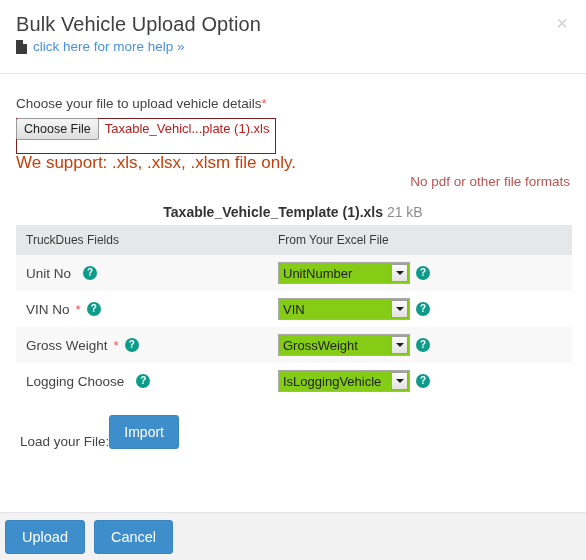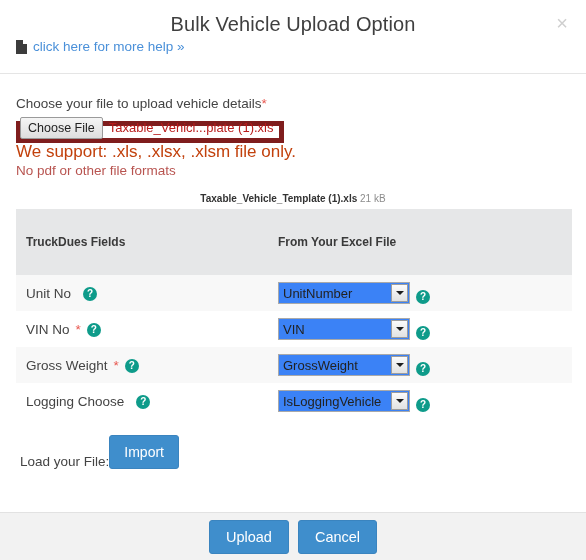--- a/index.html
+++ b/index.html
@@ -32,21 +32,20 @@
     height: 74px;
     box-sizing: border-box;
   }
   .modal-title {
     font-size: 20px;
     font-weight: 400;
     color: #3f3f3f;
     line-height: 24px;
     margin: 0 0 2px 0;
     letter-spacing: 0.1px;
-    text-align: center;
   }
   .help-line {
     display: flex;
     align-items: center;
     gap: 6px;
     margin-top: 3px;
   }
   .doc-icon {
     display: inline-block;
     width: 11px;
@@ -96,24 +95,24 @@
     color: #444444;
     margin-bottom: 7px;
   }
   .req-star {
     color: #e8554d;
   }
 
   
   .file-input {
     display: inline-flex;
-    align-items: flex-end;
-    border: 5px solid #7f1d1d;
+    align-items: flex-start;
+    border: 1px solid #7f1d1d;
     background: #ffffff;
-    height: 22px;
+    height: 36px;
     box-sizing: border-box;
     max-width: 292px;
   }
   .choose-file-btn {
     background: linear-gradient(#f5f5f5, #dedede);
     border: 1px solid #9a9a9a;
     border-radius: 2px;
     margin: -1px 0 -1px -1px;
     padding: 0 7px;
     font-size: 12.5px;
@@ -135,72 +134,73 @@
   .support-note {
     font-size: 17px;
     color: #c2410c;
     line-height: 18px;
   }
   .support-warn {
     font-size: 13.5px;
     color: #b85450;
     line-height: 18px;
     margin-top: 1px;
+    text-align: right;
   }
 
   
   .file-caption {
     text-align: center;
     margin-top: 13px;
     margin-bottom: 5px;
-    font-size: 10px;
+    font-size: 14px;
     color: #333333;
   }
   .file-caption .fname {
     font-weight: bold;
   }
   .file-caption .fsize {
     color: #8c8c8c;
     font-weight: normal;
   }
 
   
   .map-table {
     width: 556px;
     border-collapse: collapse;
     table-layout: fixed;
   }
   .map-table th {
     background: #e6e7e8;
     text-align: left;
     font-size: 12px;
-    font-weight: bold;
+    font-weight: normal;
     color: #3a3a3a;
-    padding: 26px 10px;
+    padding: 8px 10px;
     border: none;
   }
   .map-table td {
     padding: 7px 10px;
     font-size: 13.5px;
     color: #444444;
     border: none;
     vertical-align: middle;
   }
   .map-table tr.odd td {
     background: #f8f8f8;
   }
   .map-table tr.even td {
     background: #ffffff;
   }
   .col-left { width: 252px; }
   .col-right { width: 304px; }
 
   .cell-inner {
     display: flex;
-    align-items: flex-end;
+    align-items: center;
     gap: 6px;
   }
   .field-name {
     white-space: nowrap;
   }
 
   
   .help-badge {
     display: inline-flex;
     align-items: center;
@@ -219,21 +219,21 @@
   }
 
   
   .excel-select {
     appearance: none;
     -webkit-appearance: none;
     width: 132px;
     height: 22px;
     box-sizing: border-box;
     border: 1px solid #a9a9a9;
-    background: #3b82f6;
+    background: #84cc16;
     font-size: 13px;
     font-family: "Liberation Sans", sans-serif;
     color: #222222;
     padding: 0 22px 0 4px;
     border-radius: 0;
     cursor: pointer;
   }
   .select-wrap {
     position: relative;
     display: inline-block;
@@ -286,21 +286,21 @@
 
   
   .modal-footer {
     flex: none;
     height: 48px;
     box-sizing: border-box;
     background: #f2f2f2;
     border-top: 1px solid #e2e2e2;
     display: flex;
     align-items: center;
-    justify-content: center;
+    justify-content: flex-start;
     gap: 9px;
     padding: 0 5px;
   }
   .footer-btn {
     background: #3f8ecc;
     border: 1px solid #3a84bf;
     color: #ffffff;
     font-size: 14.5px;
     font-family: "Liberation Sans", sans-serif;
     padding: 8px 16px;

